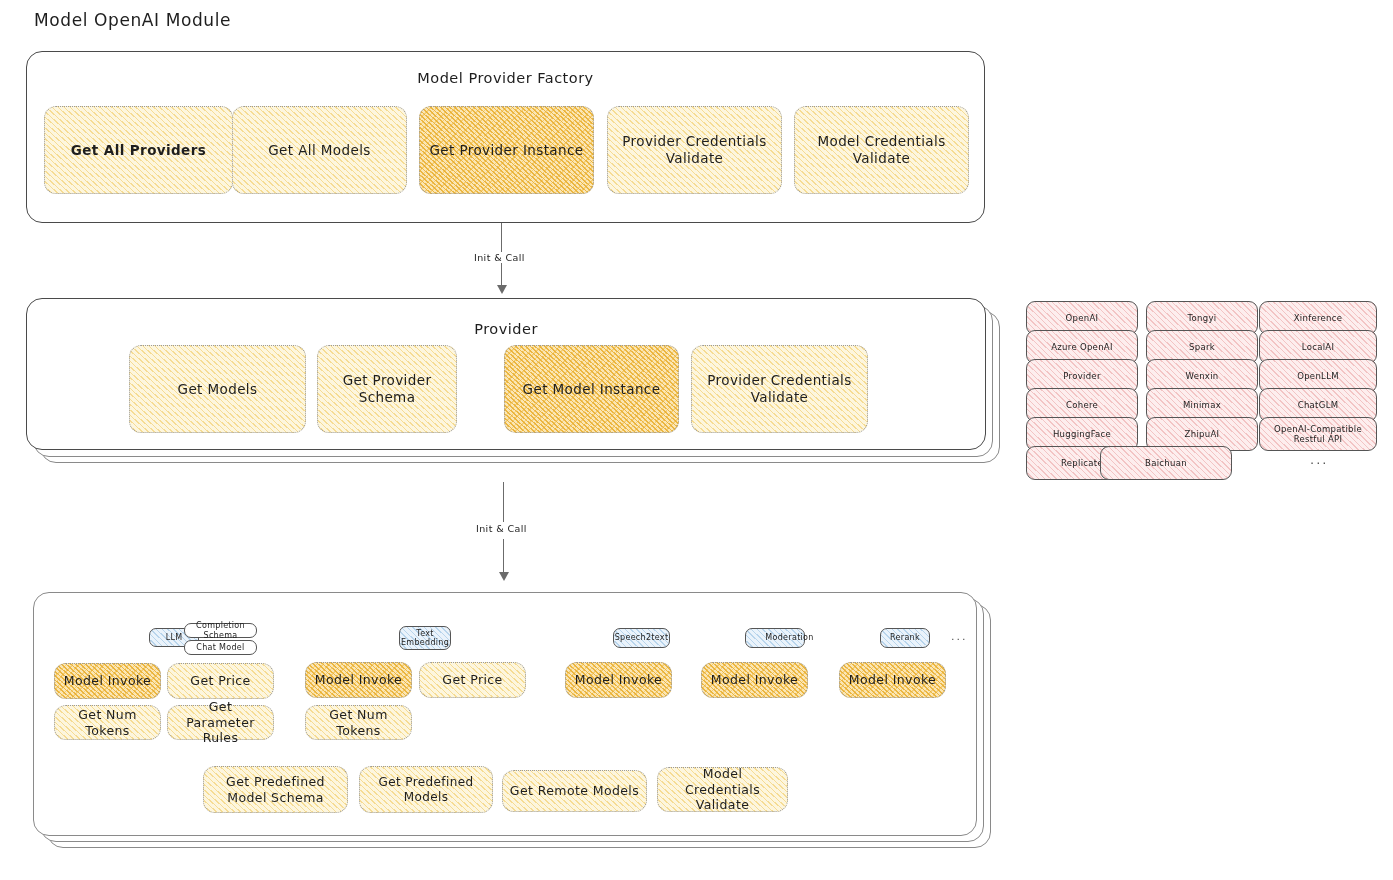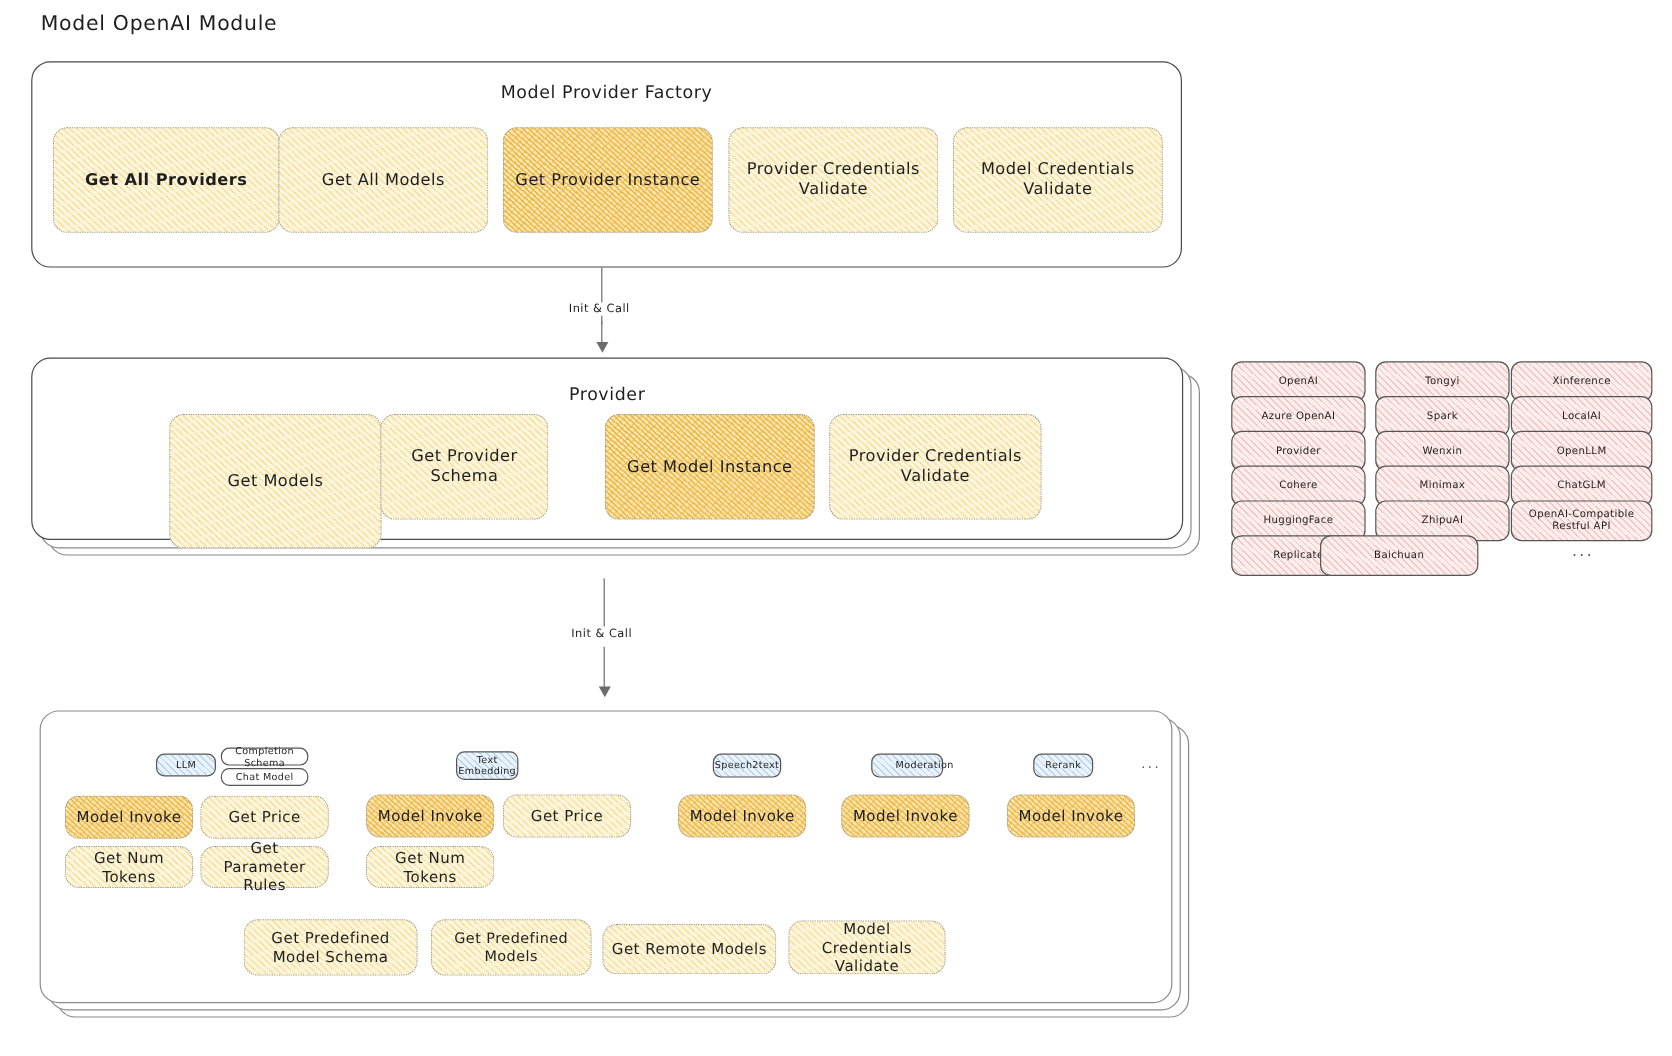--- a/index.html
+++ b/index.html
@@ -62,20 +62,21 @@
     background-color:#fdeeee;
     background-image:repeating-linear-gradient(44deg,
       rgba(226,128,128,.38) 0px,rgba(226,128,128,.38) 1px,
       rgba(255,255,255,0) 1px,rgba(255,255,255,0) 4px);
   }
   .fill-blue{
     background-color:#eaf3fb;
     background-image:repeating-linear-gradient(44deg,
       rgba(110,168,214,.40) 0px,rgba(110,168,214,.40) 1px,
       rgba(255,255,255,0) 1px,rgba(255,255,255,0) 4px);
+    margin-left:19px;
   }
 
   
   .pill{
     position:absolute;box-sizing:border-box;border-radius:9px;
     border:1.3px solid #555;display:flex;align-items:center;justify-content:center;
     font-size:8.5px;letter-spacing:.3px;color:#1e1e1e;text-align:center;
     padding:16px 4px;
   }
   
@@ -123,21 +124,21 @@
     <div class="arrow-line" style="left:501px;top:268px;height:22px;"></div>
     <div class="arrow-head" style="left:497px;top:285px;"></div>
   </div>
 
   <div class="stack-layer" style="left:40px;top:311px;width:960px;height:152px;"></div>
   <div class="stack-layer" style="left:33px;top:305px;width:960px;height:152px;"></div>
   <div class="group" style="left:26px;top:298px;width:960px;height:152px;z-index:2;">
     <div class="group-title hand" style="top:22px;">Provider</div>
   </div>
   <div id="provider-chips">
-      <div class="chip hand fill-light" style="left:129px;top:345px;width:177px;height:112px;z-index:3;margin-left:12px;">Get Models</div>
+      <div class="chip hand fill-light" style="left:129px;top:345px;width:177px;height:88px;z-index:3;">Get Models</div>
       <div class="chip hand fill-light" style="left:317px;top:345px;width:140px;height:88px;z-index:3;">Get Provider Schema</div>
       <div class="chip hand fill-strong" style="left:504px;top:345px;width:175px;height:88px;z-index:3;">Get Model Instance</div>
       <div class="chip hand fill-light" style="left:691px;top:345px;width:177px;height:88px;z-index:3;">Provider Credentials Validate</div>
     </div>
 
   <div id="provider-list">
       <div class="pill hand fill-red" style="left:1026px;top:301px;width:112px;height:23px;z-index:3;">OpenAI</div>
       <div class="pill hand fill-red" style="left:1026px;top:330px;width:112px;height:23px;z-index:3;">Azure OpenAI</div>
       <div class="pill hand fill-red" style="left:1026px;top:359px;width:112px;height:23px;z-index:3;">Provider</div>
       <div class="pill hand fill-red" style="left:1026px;top:388px;width:112px;height:23px;z-index:3;">Cohere</div>

